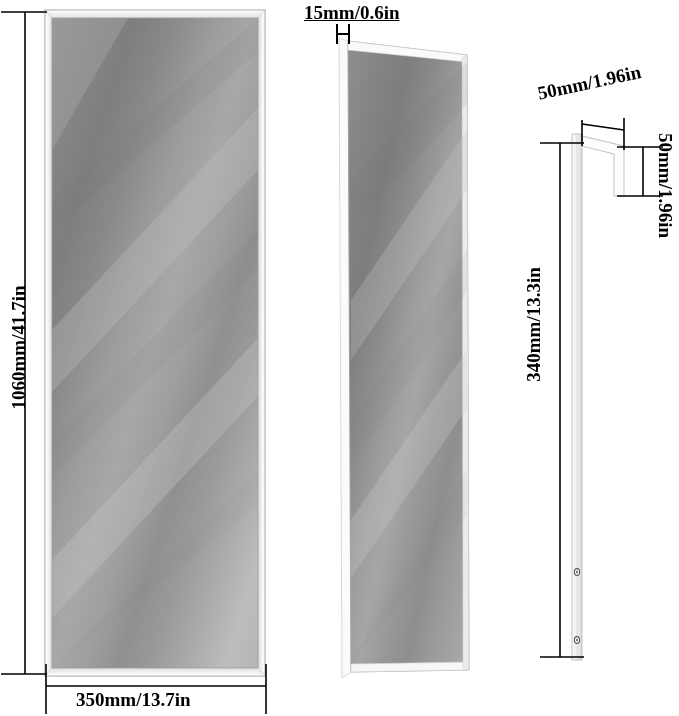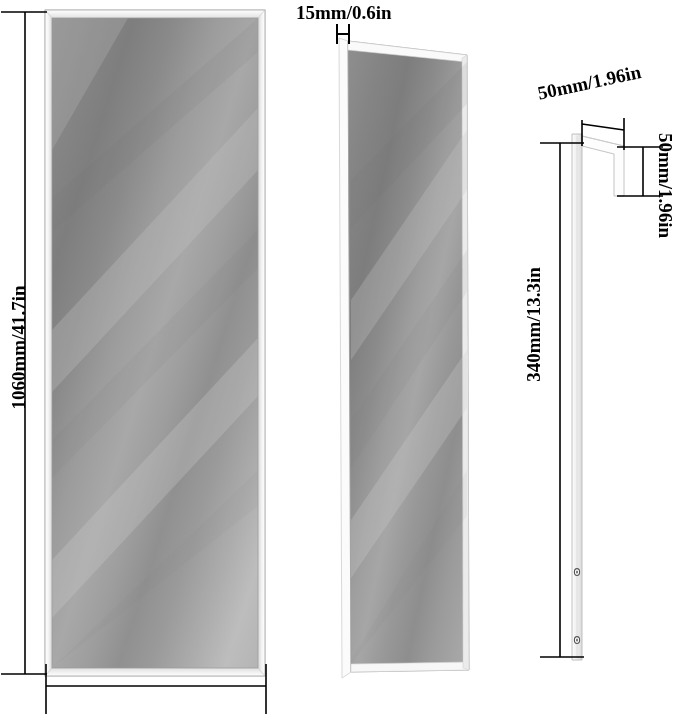--- a/index.html
+++ b/index.html
@@ -37,23 +37,24 @@
     text-align: center;
     font-size: 19px;
     transform: rotate(-90deg);
   }
   #lbl-width-bottom {
     left: 76px;
     top: 690px;
     font-size: 19px;
   }
   #lbl-thickness {
-    left: 296px;
+    left: 304px;
     top: 3px;
     font-size: 19px;
+    text-decoration: underline;
   }
   #lbl-depth-diag {
     left: 536px;
     top: 84px;
     font-size: 19px;
     transform: rotate(-12deg);
     transform-origin: left top;
   }
   #lbl-depth-right {
     left: 595px;
@@ -230,20 +231,21 @@
 
     <g stroke="#000000" stroke-width="1.6" fill="none">
       <line x1="560" y1="143" x2="560" y2="657"></line>
       <line x1="540" y1="143" x2="584" y2="143"></line>
       <line x1="540" y1="657" x2="584" y2="657"></line>
     </g>
   </svg>
 
   <div class="dimlabel" id="lbl-height-left">1060mm/41.7in</div>
 
+  <div class="dimlabel" id="lbl-width-bottom">350mm/13.7in</div>
 
   <div class="dimlabel" id="lbl-thickness">15mm/0.6in</div>
 
   <div class="dimlabel" id="lbl-depth-diag">50mm/1.96in</div>
 
   <div class="dimlabel" id="lbl-depth-right">50mm/1.96in</div>
 
   <div class="dimlabel" id="lbl-bracket-height">340mm/13.3in</div>
 
 </div>

